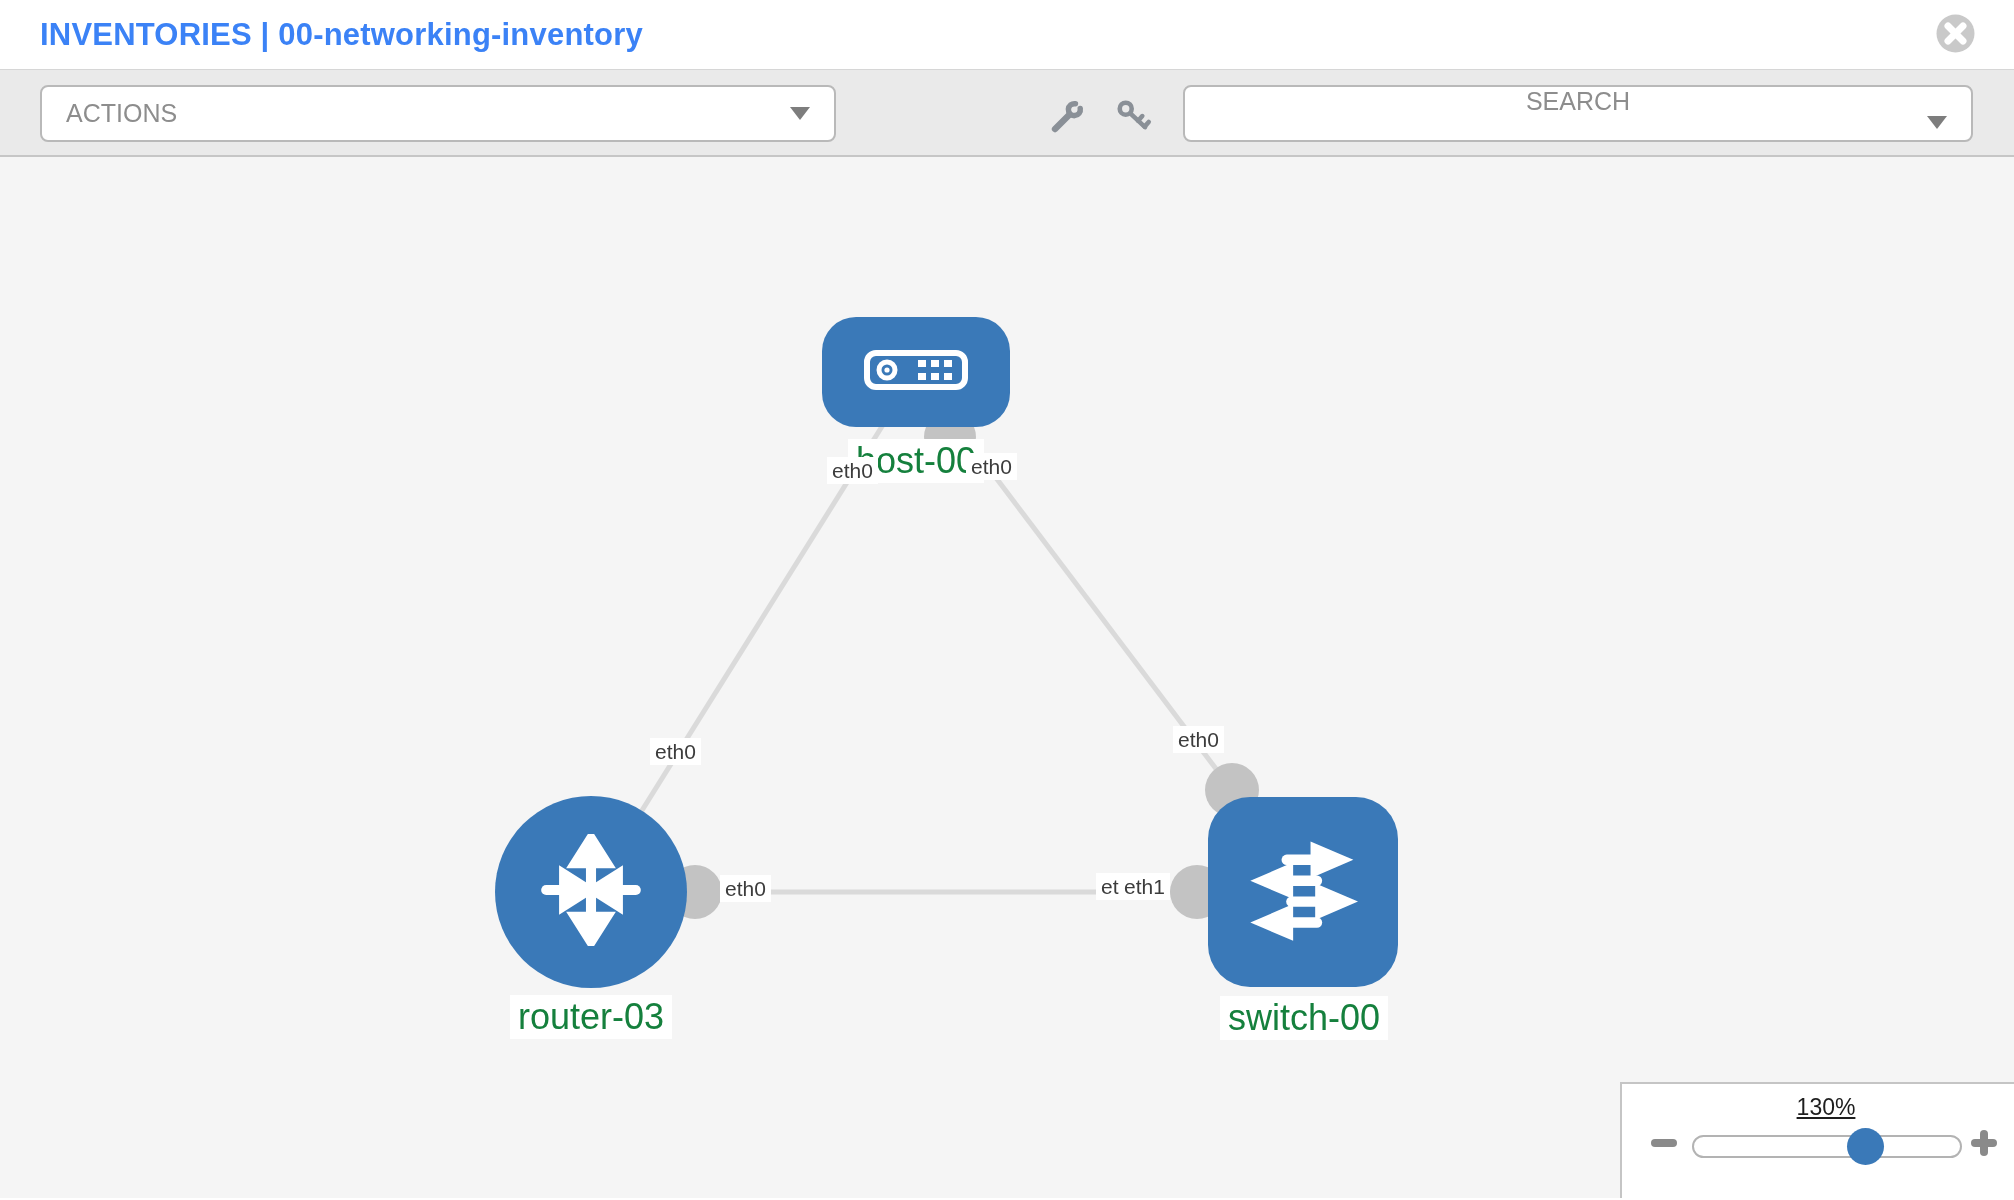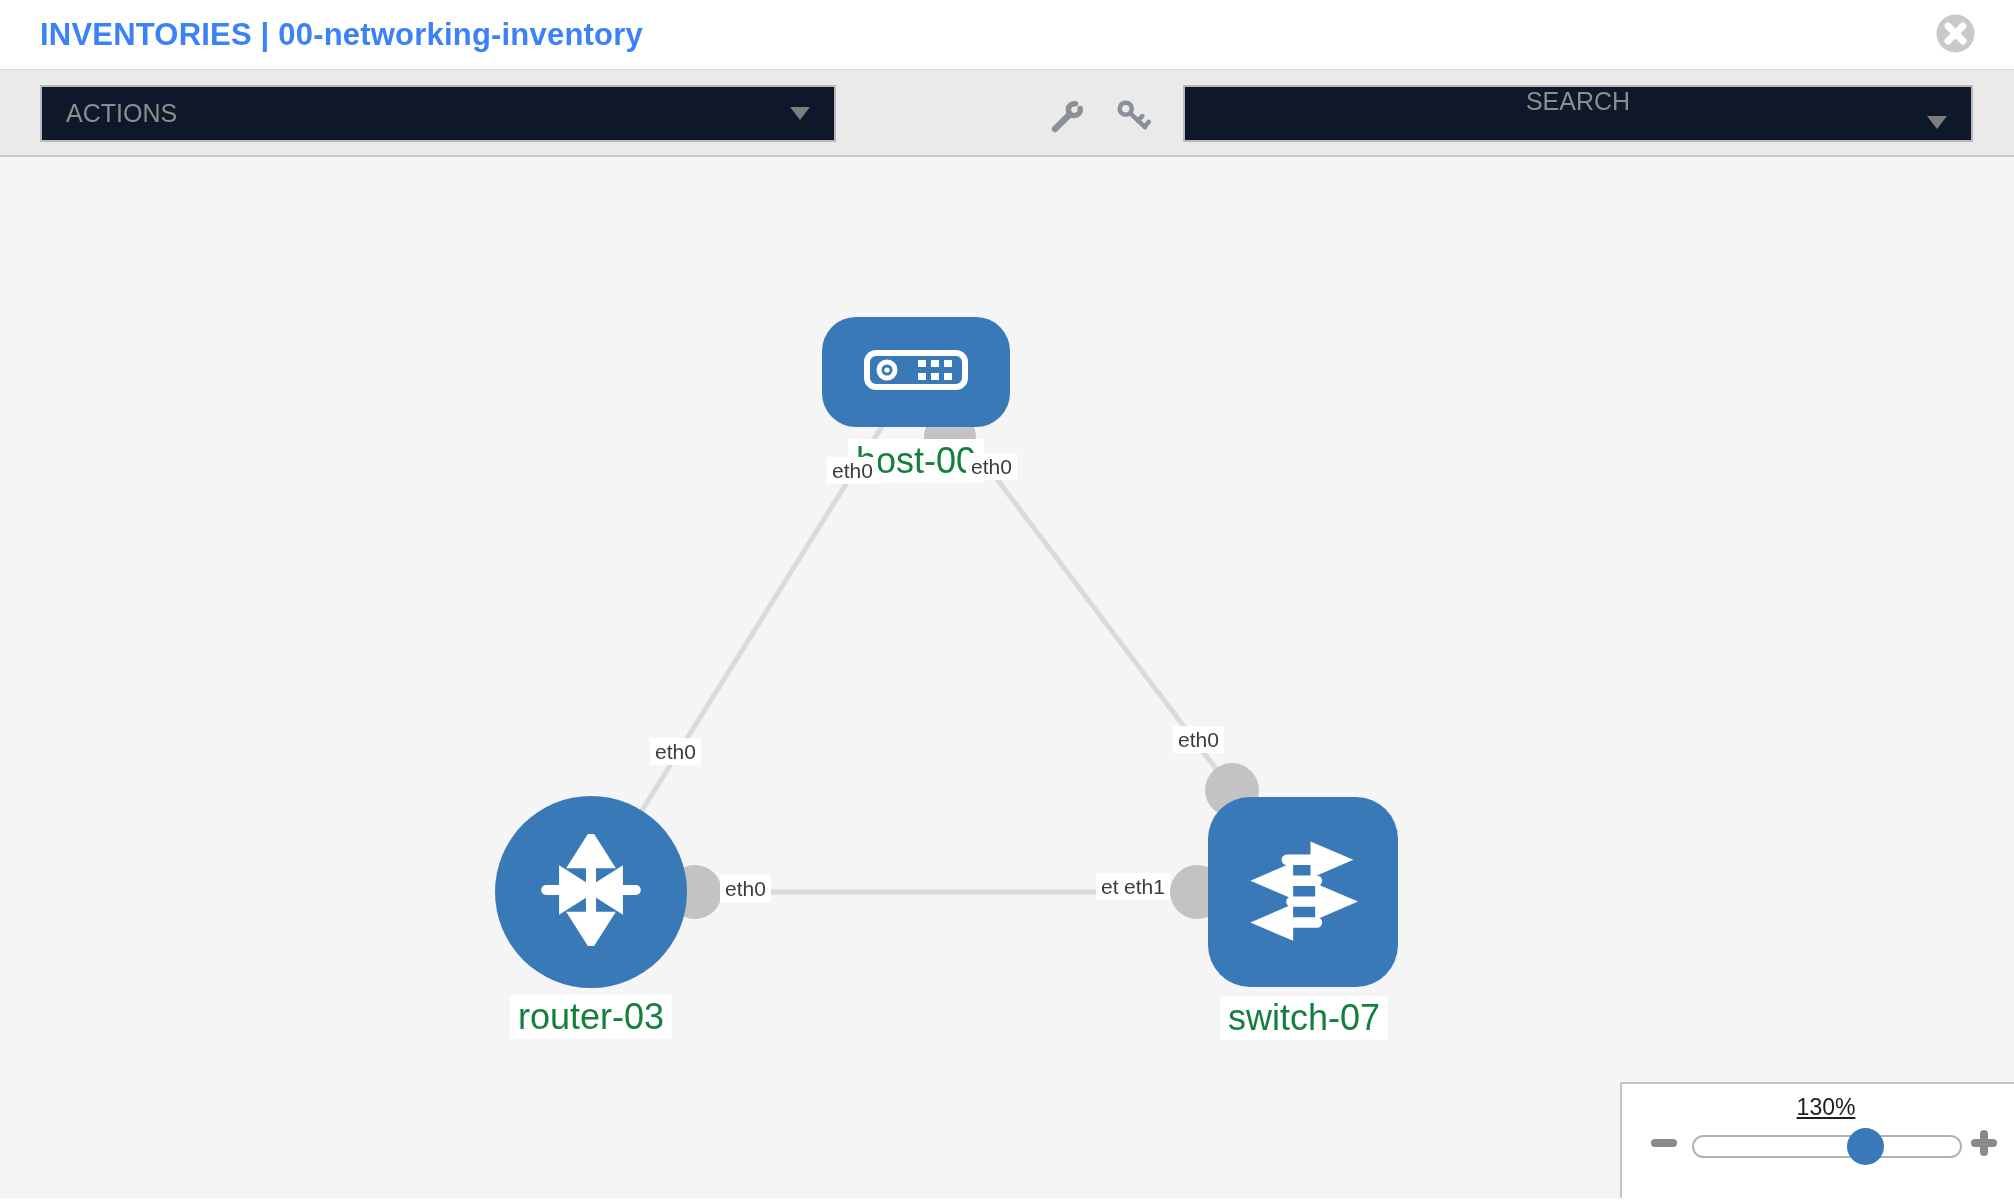--- a/index.html
+++ b/index.html
@@ -16,22 +16,22 @@
     font-family:"Liberation Sans", sans-serif;}
 
   
   .header{position:relative;height:70px;background:#fff;border-bottom:1px solid #d6d6d6;}
   .page-title{position:absolute;left:40px;top:50%;transform:translateY(-50%);
     font-size:31px;font-weight:bold;color:#3b82f6;letter-spacing:.2px;}
   .close-btn{position:absolute;left:1936px;top:14px;width:39px;height:39px;cursor:pointer;}
 
   
   .toolbar{position:relative;height:87px;background:var(--toolbar-bg);border-bottom:2px solid #c6c6c6;}
-  .select{position:absolute;top:15px;height:57px;background:#0f172a;border:2px solid #b9b9b9;
-    border-radius:0;display:flex;align-items:center;padding:0 24px;color:#8d8d8d;
+  .select{position:absolute;top:15px;height:57px;background:#ffffff;border:2px solid #b9b9b9;
+    border-radius:8px;display:flex;align-items:center;padding:0 24px;color:#8d8d8d;
     font-size:25px;cursor:pointer;}
   .select .caret{margin-left:auto;width:0;height:0;border-left:10px solid transparent;
     border-right:10px solid transparent;border-top:13px solid #7d7d7d;}
   .select-actions{left:40px;width:796px;}
   .select-search{left:1183px;width:790px;flex-direction:column;}
   .tool-icon{position:absolute;top:24px;width:46px;height:46px;cursor:pointer;}
   .tool-wrench{left:1044px;}
   .tool-key{left:1111px;}
 
   
@@ -174,21 +174,21 @@
             <polygon points="86,60 65,51 65,69"></polygon>
           <line x1="62" y1="78" x2="36" y2="78"></line>
             <polygon points="16,78 37,69 37,87"></polygon>
         </g>
       </svg>
     </span>
   </div>
 
   <div class="chip node-label centered chip-host-label">host-00</div>
   <div class="chip node-label centered chip-router-label">router-03</div>
-  <div class="chip node-label centered chip-switch-label">switch-07</div>
+  <div class="chip node-label centered chip-switch-label">switch-00</div>
 
   <div class="chip chip-host-left">eth0</div>
   <div class="chip chip-router-top">eth0</div>
   <div class="chip chip-host-right">eth0</div>
   <div class="chip chip-switch-top">eth0</div>
   <div class="chip chip-router-right">eth0</div>
   <div class="chip chip-overlap-hidden">eth0</div>
   <div class="chip chip-overlap-top">eth1</div>
 
   <div class="zoom-panel">

